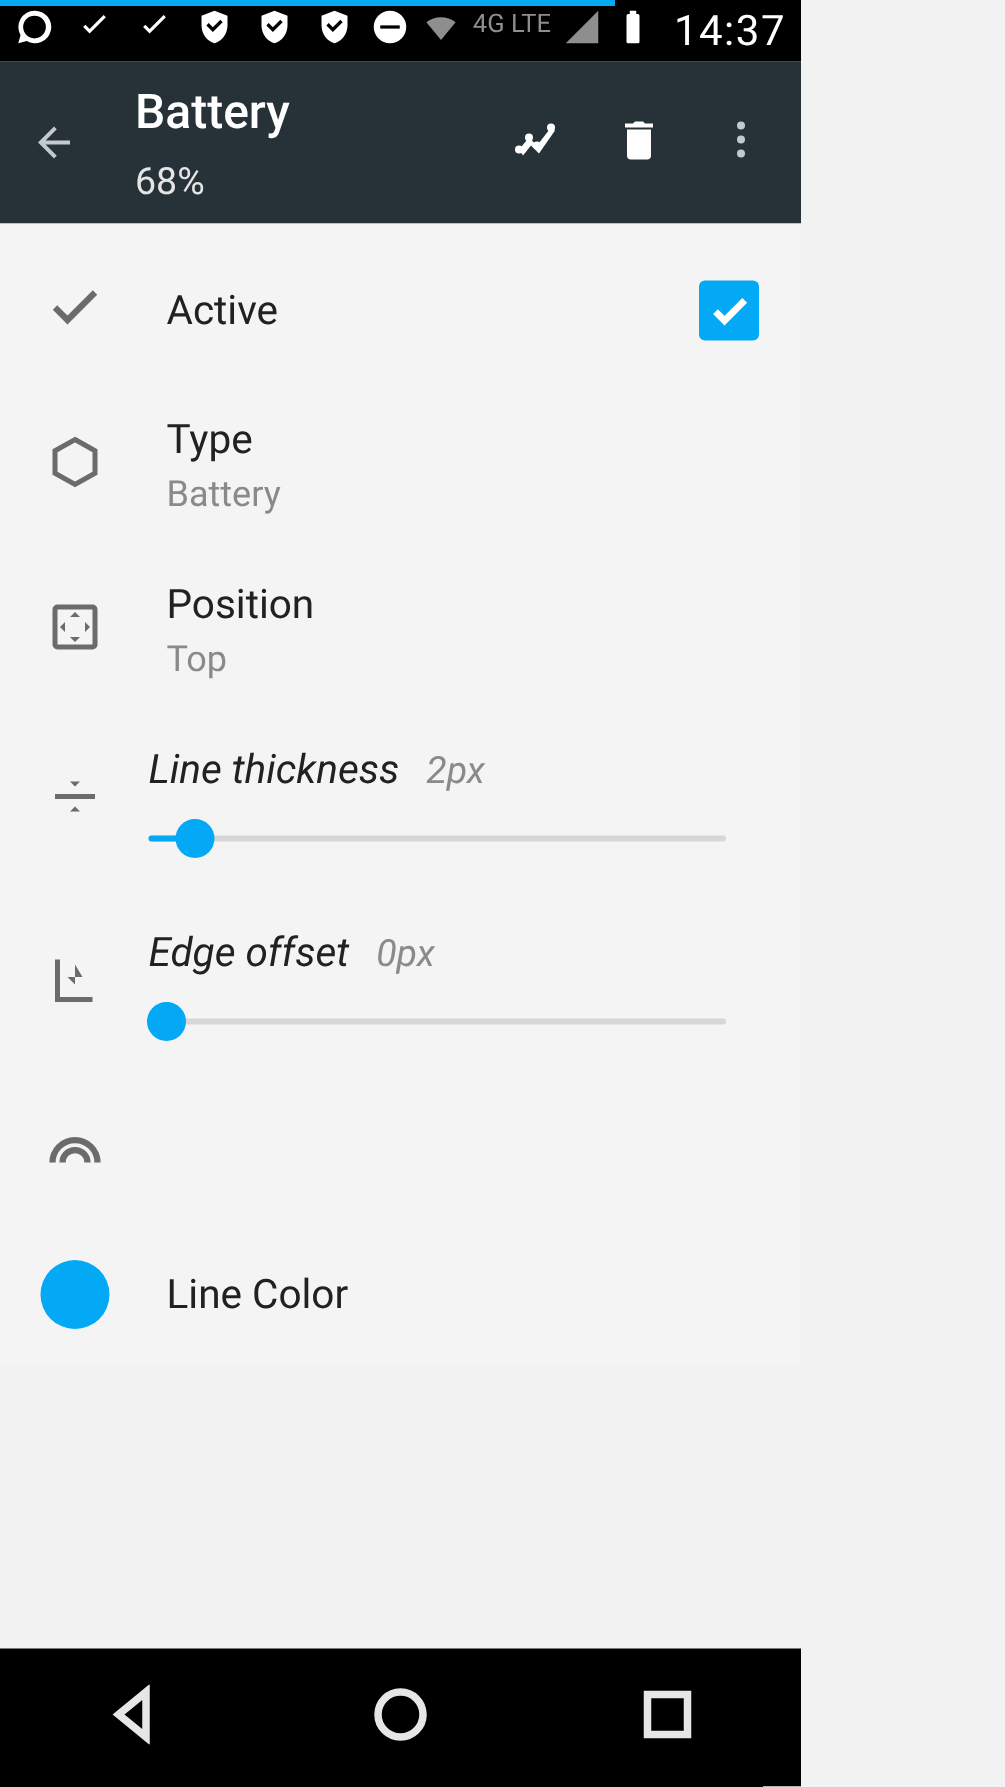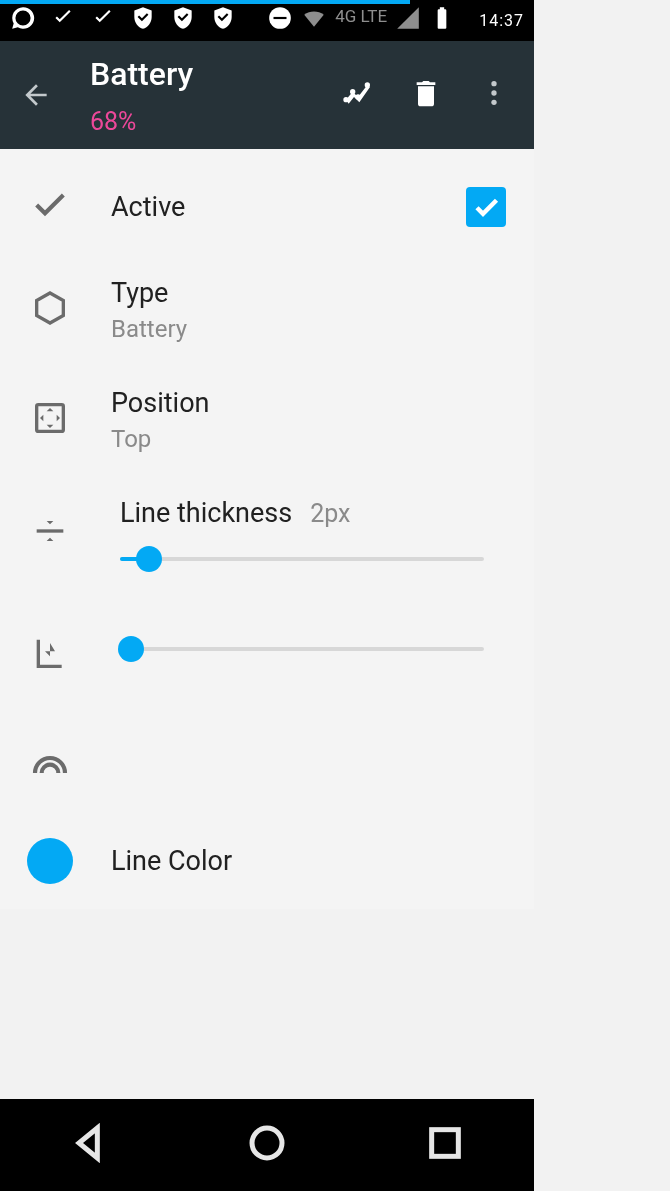--- a/index.html
+++ b/index.html
@@ -7,53 +7,53 @@
   
   
   .status-bar {
     height: 41px; background: #000; color: #fff; display: flex; align-items: center;
     padding: 0 10px; font-size: 22px; position: relative;
   }
   .progress-line { position: absolute; top: 0; left: 0; height: 4px; width: 410px; background: #03a9f4; }
   .status-left { display: flex; gap: 14px; align-items: center; }
   .status-right { margin-left: auto; display: flex; gap: 8px; align-items: center; }
   .status-bar svg { width: 26px; height: 26px; }
-  .clock { font-size: 16px; font-weight: 400; letter-spacing: 1px; margin-left: 16px; }
+  .clock { font-size: 28px; font-weight: 400; letter-spacing: 1px; margin-left: 6px; }
   .net-label { color: #8e8e8e; font-size: 17px; line-height: 1; position: relative; top:-4px;}
   
   
   .app-bar {
     height: 108px; background: #263238; color: #fff; display: flex; align-items: center;
     padding: 0 14px;
   }
   .app-bar .back { width: 44px; display:flex; justify-content:center;}
   .app-bar .titles { margin-left: 32px; flex: 1; }
   .app-title { font-size: 32px; font-weight: 500; }
-  .app-sub { font-size: 25px; color: #ec4899; margin-top: 14px; }
+  .app-sub { font-size: 25px; color: #e5e5e5; margin-top: 14px; }
   .app-actions { display: flex; gap: 36px; align-items: center; margin-right: 10px;}
   .app-actions svg, .app-bar .back svg { width: 32px; height: 32px; fill: #fff; }
   
   
   .content { background: #f4f4f4; padding-top: 10px; }
   .row { display: flex; align-items: center; padding: 22px 28px 22px 20px; min-height: 96px; }
   .row .icon-slot { width: 60px; display: flex; justify-content: center; align-items: center; }
   .row .icon-slot svg { width: 40px; height: 40px; }
   .row .texts { flex: 1; margin-left: 31px; }
   .row .title { font-size: 27px; color: #212121; }
   .row .sub { font-size: 24px; color: #8a8a8a; margin-top: 6px; }
   .row .inline-val { font-size: 25px; color: #8a8a8a; margin-left: 18px; text-align: right; }
   .checkbox {
     width: 40px; height: 40px; border-radius: 4px; background: #03a9f4;
     display: flex; align-items: center; justify-content: center;
   }
   .checkbox svg { width: 30px; height: 30px; stroke: #fff; stroke-width: 6; fill: none; }
   
   .slider-row { align-items: flex-start; padding-top: 22px; padding-bottom: 26px; min-height: 120px;}
   .slider-row .icon-slot { padding-top: 14px; }
-  .slider-wrap { flex: 1; margin-left: 40px; }
+  .slider-wrap { flex: 1; margin-left: 19px; font-style: italic; }
   .slider-head { display: flex; align-items: baseline; }
   .slider-head .title { font-size: 27px; color: #212121; }
   .slider-track {
     position: relative; height: 24px; margin-top: 18px; margin-right: 22px;
   }
   .track-bg {
     position: absolute; left: 0; right: 0; top: 50%; height: 4px; background: #d7d7d7;
     transform: translateY(-50%); border-radius: 2px;
   }
   .track-fill {
@@ -252,20 +252,24 @@
     <div class="row slider-row">
       <div class="icon-slot">
           <span>
         <svg viewBox="0 0 24 24">
               <path fill="none" stroke="#6b6b6b" stroke-width="2" d="M5 4v16h14"></path>
               <path fill="#6b6b6b" d="M12 6v8l-3-3h6z"></path>
             </svg>
       </span>
         </div>
       <div class="slider-wrap">
+        <div class="slider-head">
+          <span class="title">Edge offset</span>
+          <span class="inline-val">0px</span>
+        </div>
         <div class="slider-track">
           <div class="track-bg"></div>
           <div class="track-fill" style="width:3%"></div>
           <div class="thumb" style="left:3%"></div>
         </div>
       </div>
     </div>
 
     <div class="row">
       <div class="icon-slot">

